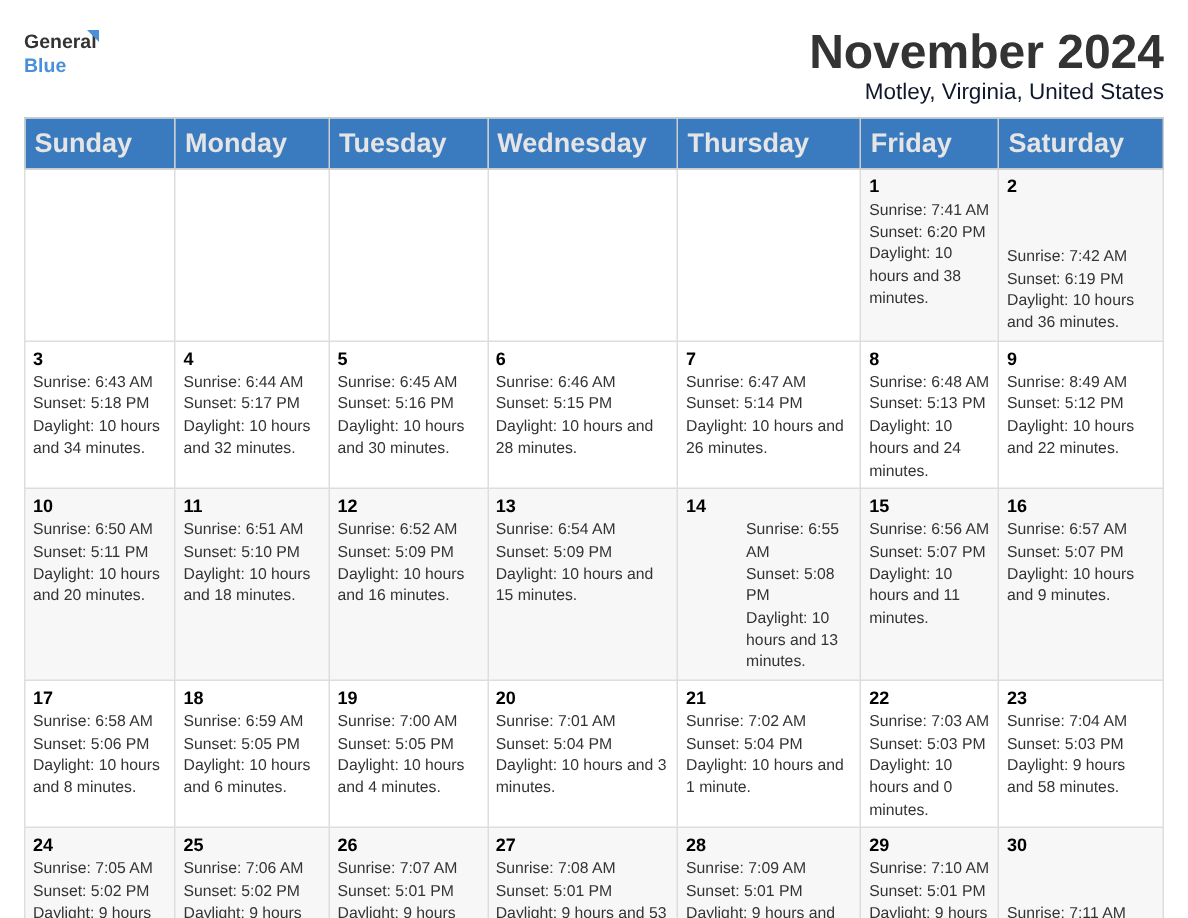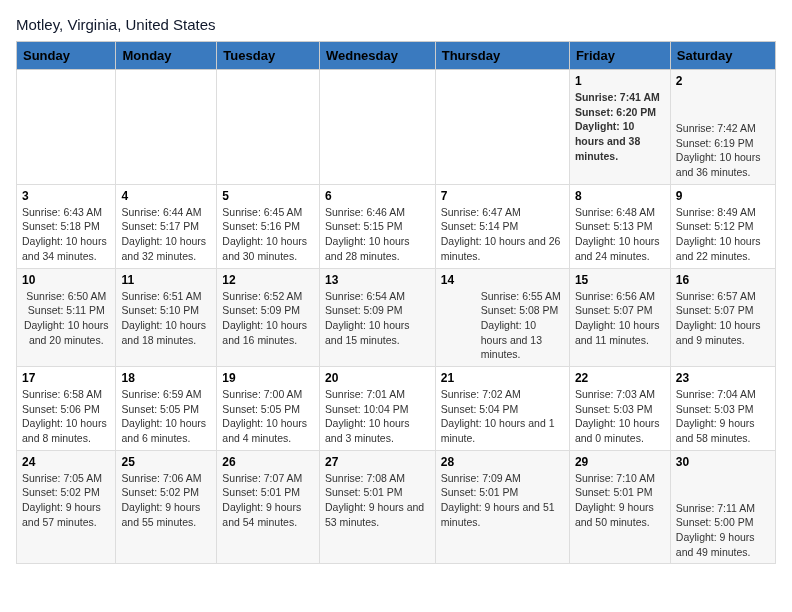--- a/index.html
+++ b/index.html
@@ -33,24 +33,24 @@
       font-size: 15px;
       color: #0f172a;
     }
     table {
       width: 100%;
       border-collapse: collapse;
       font-size: 11px;
     }
     thead tr th {
       background-color: #3a7abf;
-      color: #000000;
+      color: #e5e5e5;
       text-align: left;
       padding: 6px 6px;
-      font-size: 13px;
+      font-size: 18px;
       font-weight: bold;
       border: 1px solid #ccc;
     }
     tbody tr td {
       border: 1px solid #ddd;
       vertical-align: top;
       padding: 4px 5px;
       height: 80px;
       background: #fff;
     }
@@ -68,21 +68,29 @@
       line-height: 1.4;
     }
     .empty-cell {
       background: #fff !important;
     }
   </style>
 </head>
 <body>
 
 <div class="header-area">
+  <div class="logo">
+  <svg width="50" height="44" viewBox="0 0 50 44" xmlns="http://www.w3.org/2000/svg">
+    <text x="0" y="16" font-size="13" font-weight="bold" font-family="Arial,sans-serif" fill="#333">General</text>
+    <polygon points="42,4 50,12 50,4" fill="#4a90d9"></polygon>
+    <text x="0" y="32" font-size="13" font-weight="bold" font-family="Arial,sans-serif" fill="#4a90d9">Blue</text>
+  </svg>
+</div>
   <div class="title-area">
+    <div class="month-title">November 2024</div>
     <div class="subtitle">Motley, Virginia, United States</div>
   </div>
 </div>
 
 <table>
   <thead>
     <tr>
     <th>Sunday</th>
         <th>Monday</th>
         <th>Tuesday</th>
@@ -94,21 +102,21 @@
   </thead>
   <tbody id="calendar-body">
   <tr>
         <td class="empty-cell"></td>
         <td class="empty-cell"></td>
         <td class="empty-cell"></td>
         <td class="empty-cell"></td>
         <td class="empty-cell"></td>
         <td>
           <div class="day-number">1</div>
-          <div class="day-info" style="white-space: pre-line; font-weight: bold;">Sunrise: 7:41 AM
+          <div class="day-info" style="white-space: pre-line;">Sunrise: 7:41 AM
 Sunset: 6:20 PM
 Daylight: 10 hours and 38 minutes.</div>
         </td>
         <td>
           <div class="day-number">2</div>
           <div class="day-info" style="white-space: pre-line; margin-top: 33px;">Sunrise: 7:42 AM
 Sunset: 6:19 PM
 Daylight: 10 hours and 36 minutes.</div>
         </td>
       </tr>
@@ -152,21 +160,21 @@
         <td>
           <div class="day-number">9</div>
           <div class="day-info" style="white-space: pre-line;">Sunrise: 8:49 AM
 Sunset: 5:12 PM
 Daylight: 10 hours and 22 minutes.</div>
         </td>
       </tr>
       <tr>
         <td>
           <div class="day-number">10</div>
-          <div class="day-info" style="white-space: pre-line; text-align: center;">Sunrise: 6:50 AM
+          <div class="day-info" style="white-space: pre-line;">Sunrise: 6:50 AM
 Sunset: 5:11 PM
 Daylight: 10 hours and 20 minutes.</div>
         </td>
         <td>
           <div class="day-number">11</div>
           <div class="day-info" style="white-space: pre-line;">Sunrise: 6:51 AM
 Sunset: 5:10 PM
 Daylight: 10 hours and 18 minutes.</div>
         </td>
         <td>
@@ -215,21 +223,21 @@
         </td>
         <td>
           <div class="day-number">19</div>
           <div class="day-info" style="white-space: pre-line;">Sunrise: 7:00 AM
 Sunset: 5:05 PM
 Daylight: 10 hours and 4 minutes.</div>
         </td>
         <td>
           <div class="day-number">20</div>
           <div class="day-info" style="white-space: pre-line;">Sunrise: 7:01 AM
-Sunset: 10:04 PM
+Sunset: 5:04 PM
 Daylight: 10 hours and 3 minutes.</div>
         </td>
         <td>
           <div class="day-number">21</div>
           <div class="day-info" style="white-space: pre-line;">Sunrise: 7:02 AM
 Sunset: 5:04 PM
 Daylight: 10 hours and 1 minute.</div>
         </td>
         <td>
           <div class="day-number">22</div>

